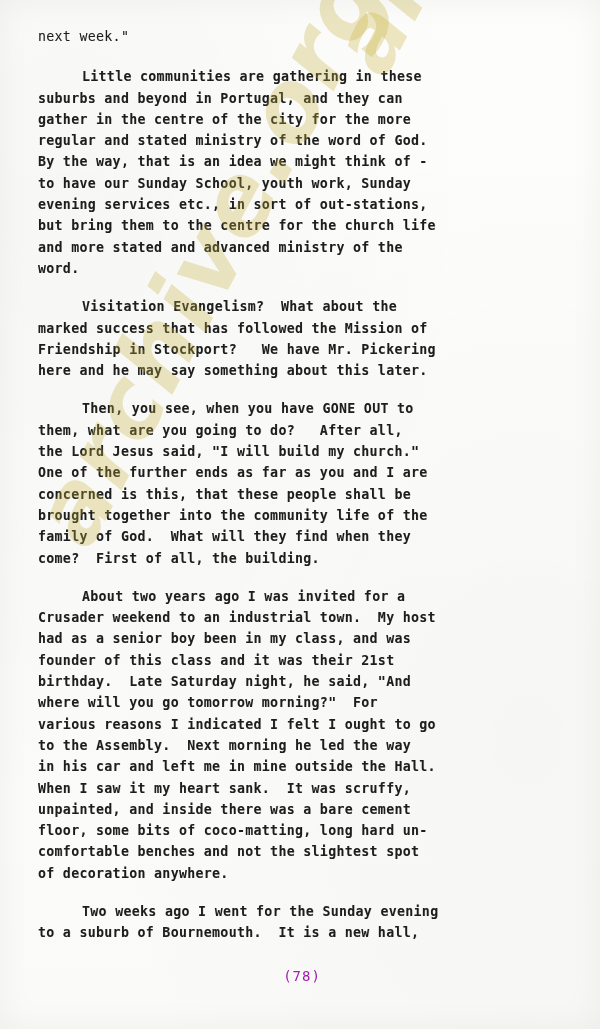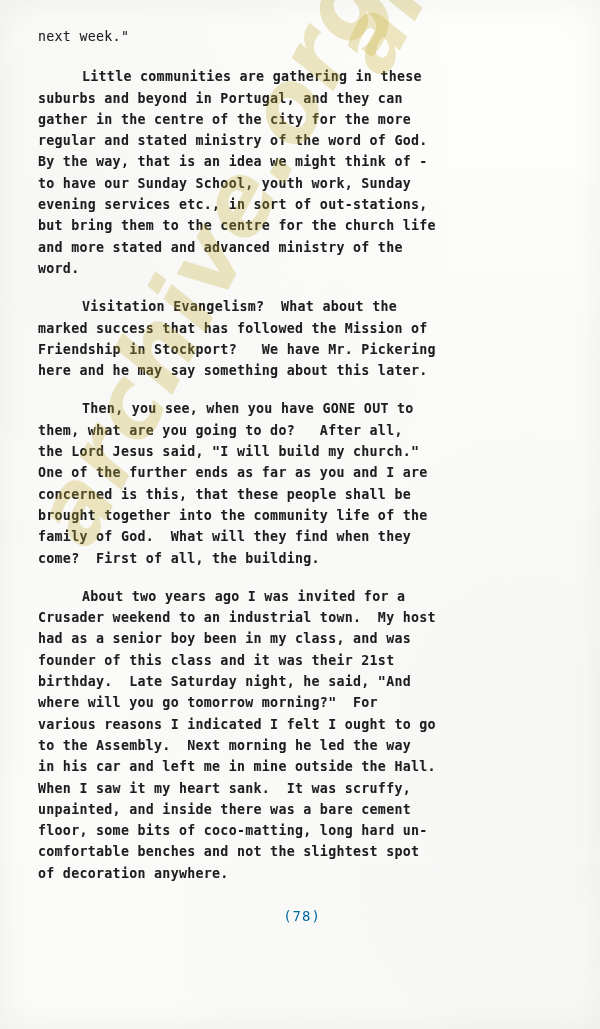--- a/index.html
+++ b/index.html
@@ -97,21 +97,21 @@
     text-shadow: 0.35px 0 0 rgba(0,0,0,0.18);
   }
 
   .page-number {
     position: relative;
     z-index: 2;
     text-align: center;
     font-size: 14px;
     letter-spacing: 1px;
     margin-top: 22px;
-    color: #0369a1;
+    color: #a21caf;
   }
 
   .edge-shadow {
     position: absolute;
     inset: 0;
     box-shadow: inset 0 0 34px rgba(0,0,0,0.05);
     pointer-events: none;
     z-index: 4;
   }
 </style>
@@ -158,18 +158,20 @@
 birthday.  Late Saturday night, he said, "And
 where will you go tomorrow morning?"  For
 various reasons I indicated I felt I ought to go
 to the Assembly.  Next morning he led the way
 in his car and left me in mine outside the Hall.
 When I saw it my heart sank.  It was scruffy,
 unpainted, and inside there was a bare cement
 floor, some bits of coco-matting, long hard un-
 comfortable benches and not the slightest spot
 of decoration anywhere.</p>
+    <p class="para indent">Two weeks ago I went for the Sunday evening
+to a suburb of Bournemouth.  It is a new hall,</p>
 
     <div class="page-number">(78)</div>
   </div>
 
   <div class="edge-shadow"></div>
 </div>
 
 </body></html>

